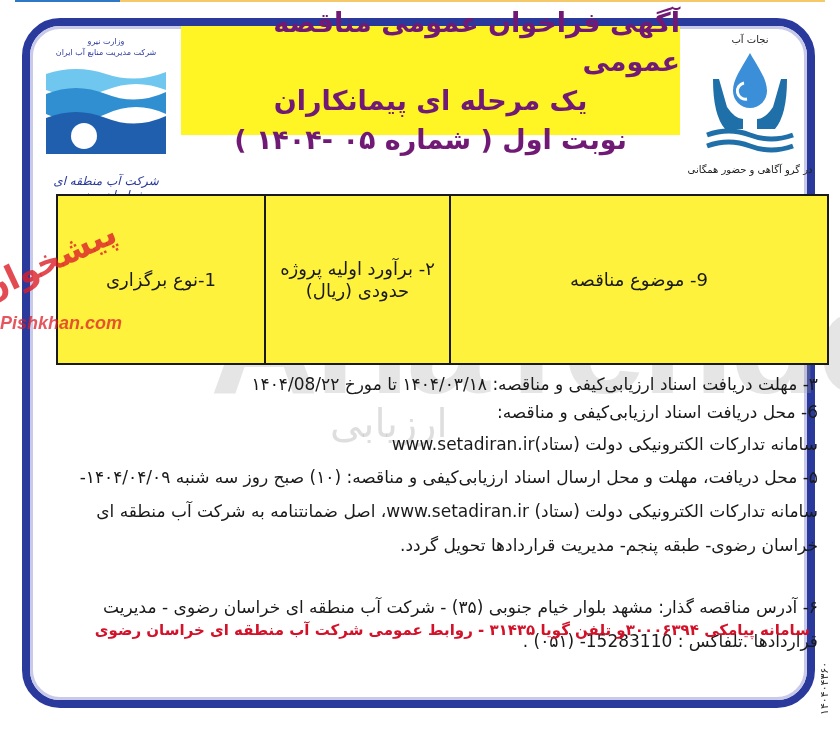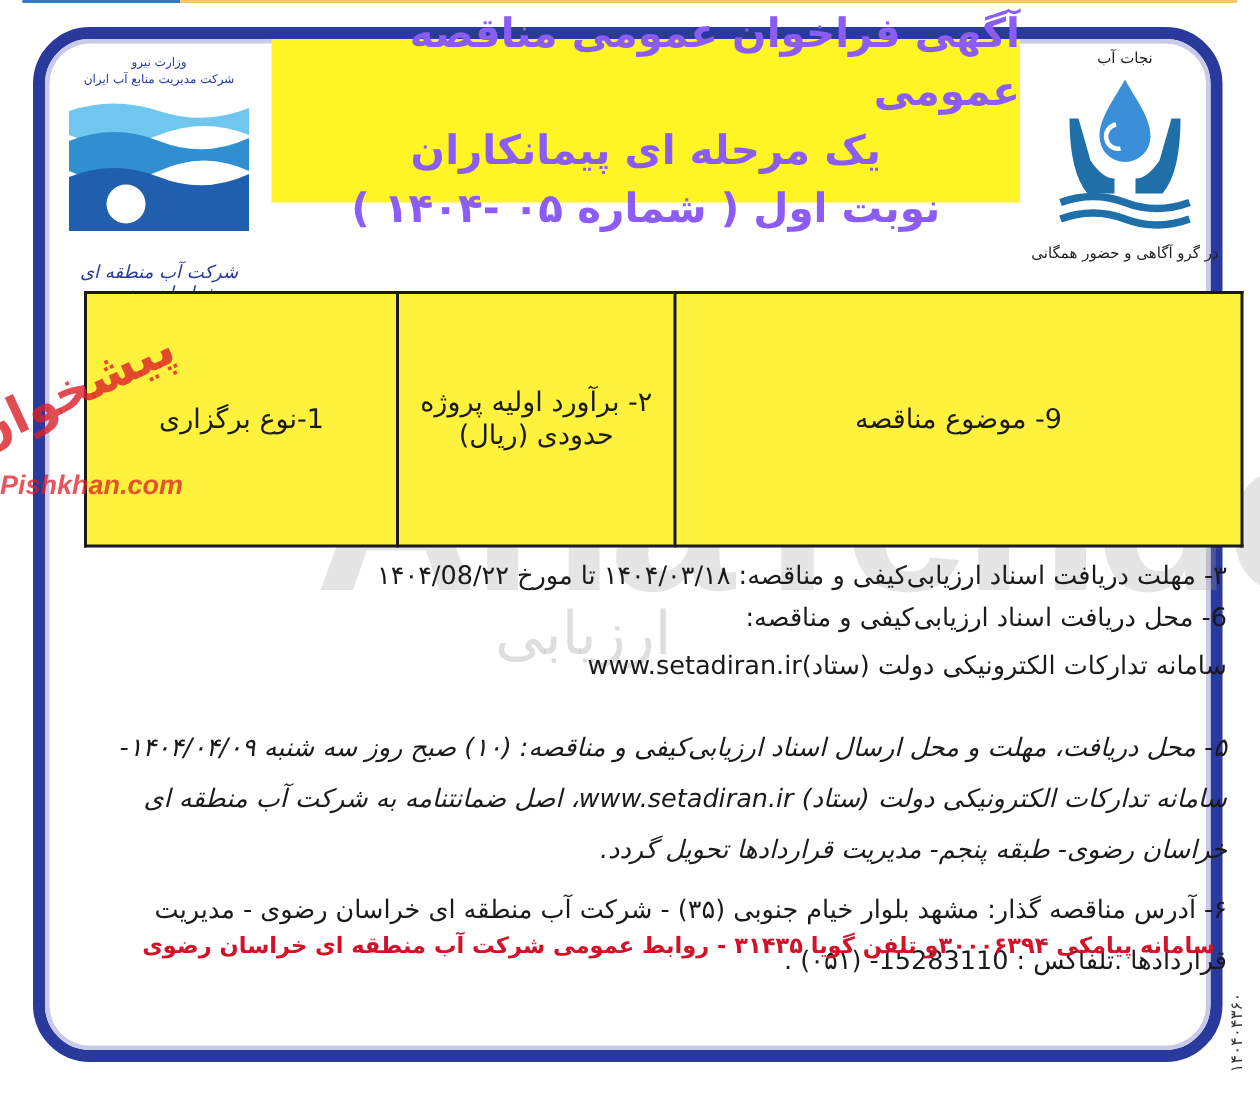--- a/index.html
+++ b/index.html
@@ -14,21 +14,21 @@
       border:8px solid #2a3a9c; border-radius:38px; box-sizing:border-box;
       background:#ffffff;
     }
     .frame-inner {
       position:absolute; left:30px; top:26px; width:777px; height:674px;
       border:3px solid #c9c9ea; border-radius:30px; box-sizing:border-box; pointer-events:none;
     }
     .title-box {
       position:absolute; left:181px; top:26px; width:499px; height:109px; background:#fff525;
       display:flex; flex-direction:column; align-items:center; justify-content:center;
-      direction:rtl; color:#8b5cf6; font-weight:bold; font-size:27px; line-height:39px;
+      direction:rtl; color:#701a75; font-weight:bold; font-size:27px; line-height:39px;
     }
     .logo-left { position:absolute; left:38px; top:36px; width:136px; height:145px; direction:rtl; text-align:center; }
     .logo-left .small { font-size:8px; color:#2a3a9c; line-height:11px; }
     .logo-left .brand { font-size:12px; color:#2a3a9c; font-style:italic; margin-top:16px; }
     .logo-right { position:absolute; left:685px; top:34px; width:130px; height:150px; direction:rtl; text-align:center; }
     .logo-right .tag { font-size:10px; color:#222; }
     .logo-right .caption { font-size:10px; color:#222; margin-top:6px; }
     table.info {
       position:absolute; left:56px; top:194px; width:771px; height:171px;
       border-collapse:collapse; direction:rtl; font-size:18px; table-layout:fixed;
@@ -101,18 +101,18 @@
   </tr>
 </tbody>
   </table>
 
 <div class="wm-pishkhan">پیشخوان</div>
 <div class="wm-pishkhan-en">Pishkhan.com</div>
 
 <div class="section" style="top:370px; width:690px;">۳- مهلت دریافت اسناد ارزیابی‌کیفی و مناقصه: ۱۴۰۴/۰۳/۱۸ تا مورخ ۱۴۰۴/08/۲۲</div>
 <div class="section" style="top:398px; width:690px;">6- محل دریافت اسناد ارزیابی‌کیفی و مناقصه:</div>
 <div class="section" style="top:430px; width:690px;">سامانه تدارکات الکترونیکی دولت (ستاد)www.setadiran.ir</div>
-<div class="section" style="top:482px; width:776px; line-height:34px;font-style:italic;">۵- محل دریافت، مهلت و محل ارسال اسناد ارزیابی‌کیفی و مناقصه: (۱۰) صبح روز سه شنبه ۱۴۰۴/۰۴/۰۹- سامانه تدارکات الکترونیکی دولت (ستاد) www.setadiran.ir، اصل ضمانتنامه به شرکت آب منطقه ای خراسان رضوی- طبقه پنجم- مدیریت قراردادها تحویل گردد.</div>
+<div class="section" style="top:460px; width:776px; line-height:34px;">۵- محل دریافت، مهلت و محل ارسال اسناد ارزیابی‌کیفی و مناقصه: (۱۰) صبح روز سه شنبه ۱۴۰۴/۰۴/۰۹- سامانه تدارکات الکترونیکی دولت (ستاد) www.setadiran.ir، اصل ضمانتنامه به شرکت آب منطقه ای خراسان رضوی- طبقه پنجم- مدیریت قراردادها تحویل گردد.</div>
 <div class="section" style="top:590px; width:776px; line-height:34px;">۶- آدرس مناقصه گذار: مشهد بلوار خیام جنوبی (۳۵) - شرکت آب منطقه ای خراسان رضوی - مدیریت قراردادها .تلفاکس : 15283110- (۰۵۱) .</div>
 
 <div class="footer-line">سامانه پیامکی ۳۰۰۰۶۳۹۴و تلفن گویا ۳۱۴۳۵ - روابط عمومی شرکت آب منطقه ای خراسان رضوی</div>
 
 <div class="side-code">۱۴۰۴۰۴۳۶۰</div>
 
 </body></html>

